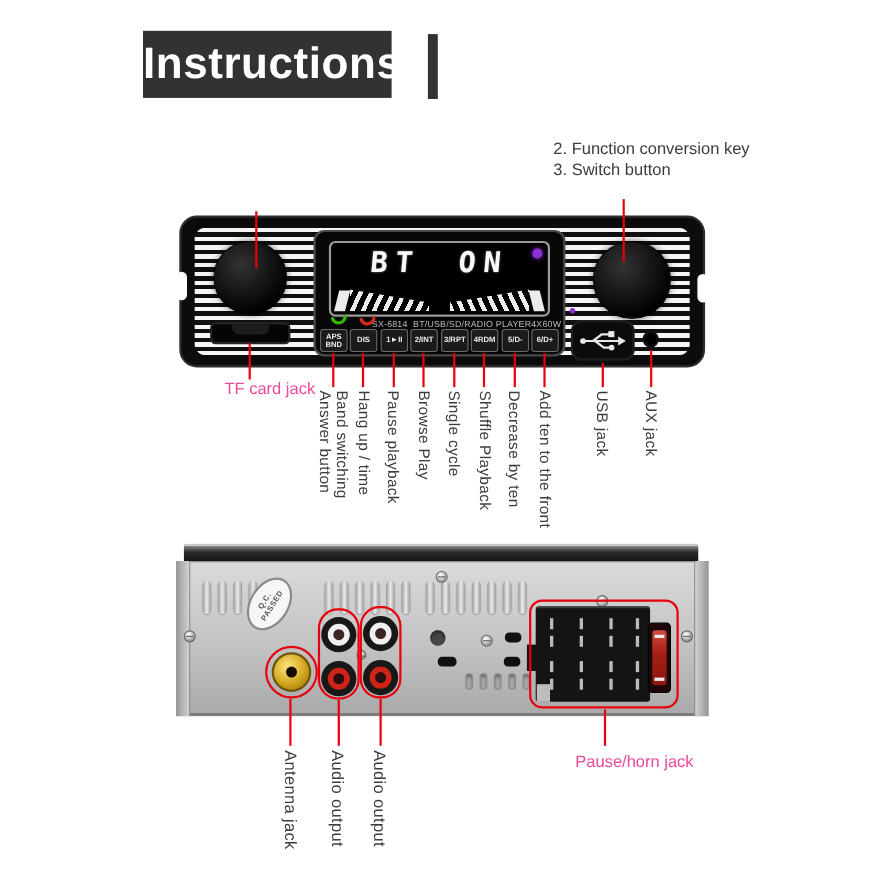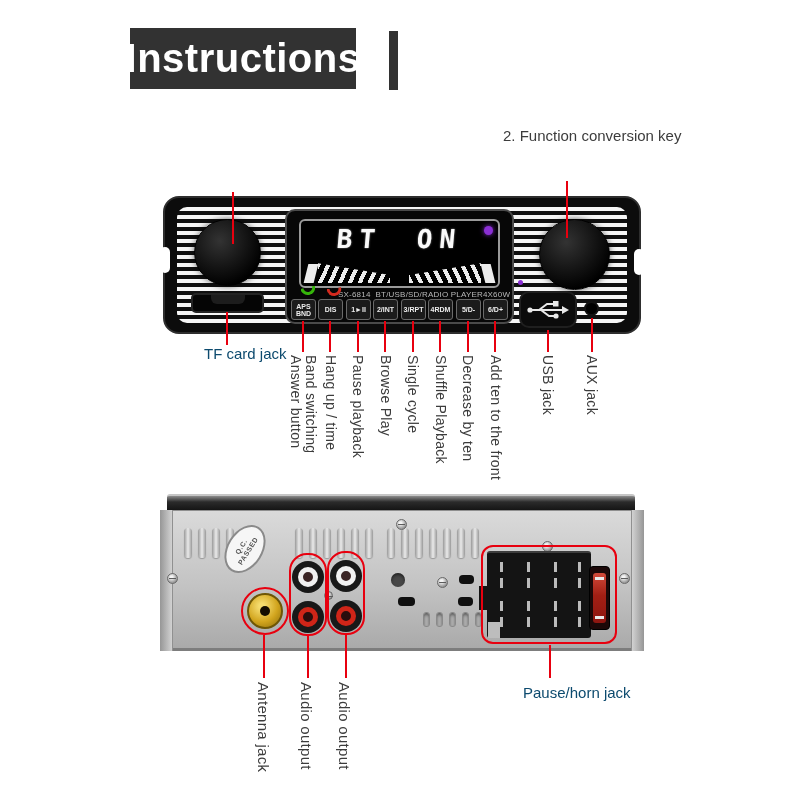--- a/index.html
+++ b/index.html
@@ -3,27 +3,27 @@
 <meta charset="utf-8">
 <style>
   :root { --red:#e8000f; --title-bg:#323232; --led:#8b2fd6; }
   * { margin:0; padding:0; box-sizing:border-box; }
   html,body { background:#fff; }
   #stage { position:relative; width:800px; height:800px; background:#ffffff; overflow:hidden;
            font-family:"Liberation Sans", sans-serif; }
 
   
   .title-block { position:absolute; left:130px; top:28px; width:226px; height:61px;
-                 background:var(--title-bg); display:flex; align-items:center; justify-content:center; }
+                 background:var(--title-bg); display:flex; align-items:center; }
   .title-block span { color:#fff; font-size:40px; font-weight:bold; letter-spacing:0.5px; }
   .title-bar { position:absolute; left:389px; top:31px; width:9px; height:59px; background:var(--title-bg); }
 
   
   .note { position:absolute; color:#3c3c3c; font-size:15px; line-height:19px; }
-  .hlabel { position:absolute; color:#0c4a6e; font-size:15px; white-space:nowrap; }
+  .hlabel { position:absolute; color:#ec4899; font-size:15px; white-space:nowrap; }
   .vlabel { position:absolute; writing-mode:vertical-lr; color:#3c3c3c; font-size:14px;
             line-height:15px; white-space:pre-line; letter-spacing:0.3px; }
   .rline { position:absolute; width:2px; background:var(--red); z-index:8; }
   .rring { position:absolute; border:2px solid var(--red); border-radius:50%; z-index:7; }
   .roval { position:absolute; border:2px solid var(--red); border-radius:18px; z-index:7; }
   .rrect { position:absolute; border:2px solid var(--red); border-radius:12px; z-index:7; }
 
   
   .radio-body { position:absolute; left:163px; top:196px; width:478px; height:138px;
                 background:#0c0c0c; border:2px solid #2e2e2e; border-radius:16px; }
@@ -129,20 +129,21 @@
 
   <div class="title-block">
     <span>Instructions</span>
   </div>
   <div class="title-bar"></div>
 
   <div class="note" style="left:201px; top:147px;">
   </div>
   <div class="note" style="left:503px; top:126px;">
     <div>2. Function conversion key</div>
+    <div>3. Switch button</div>
   </div>
   <div class="rline" style="left:232px; top:192px; height:52px;"></div>
   <div class="rline" style="left:566px; top:181px; height:57px;"></div>
 
   <div class="radio-body"></div>
   <div class="grille"></div>
   <div class="notch" style="left:160px; top:247px;"></div>
   <div class="notch" style="left:634px; top:249px;"></div>
   <div class="knob" style="left:194px; top:219px; width:67px; height:67px;"></div>
   <div class="knob" style="left:539px; top:219px; width:71px; height:71px;"></div>

